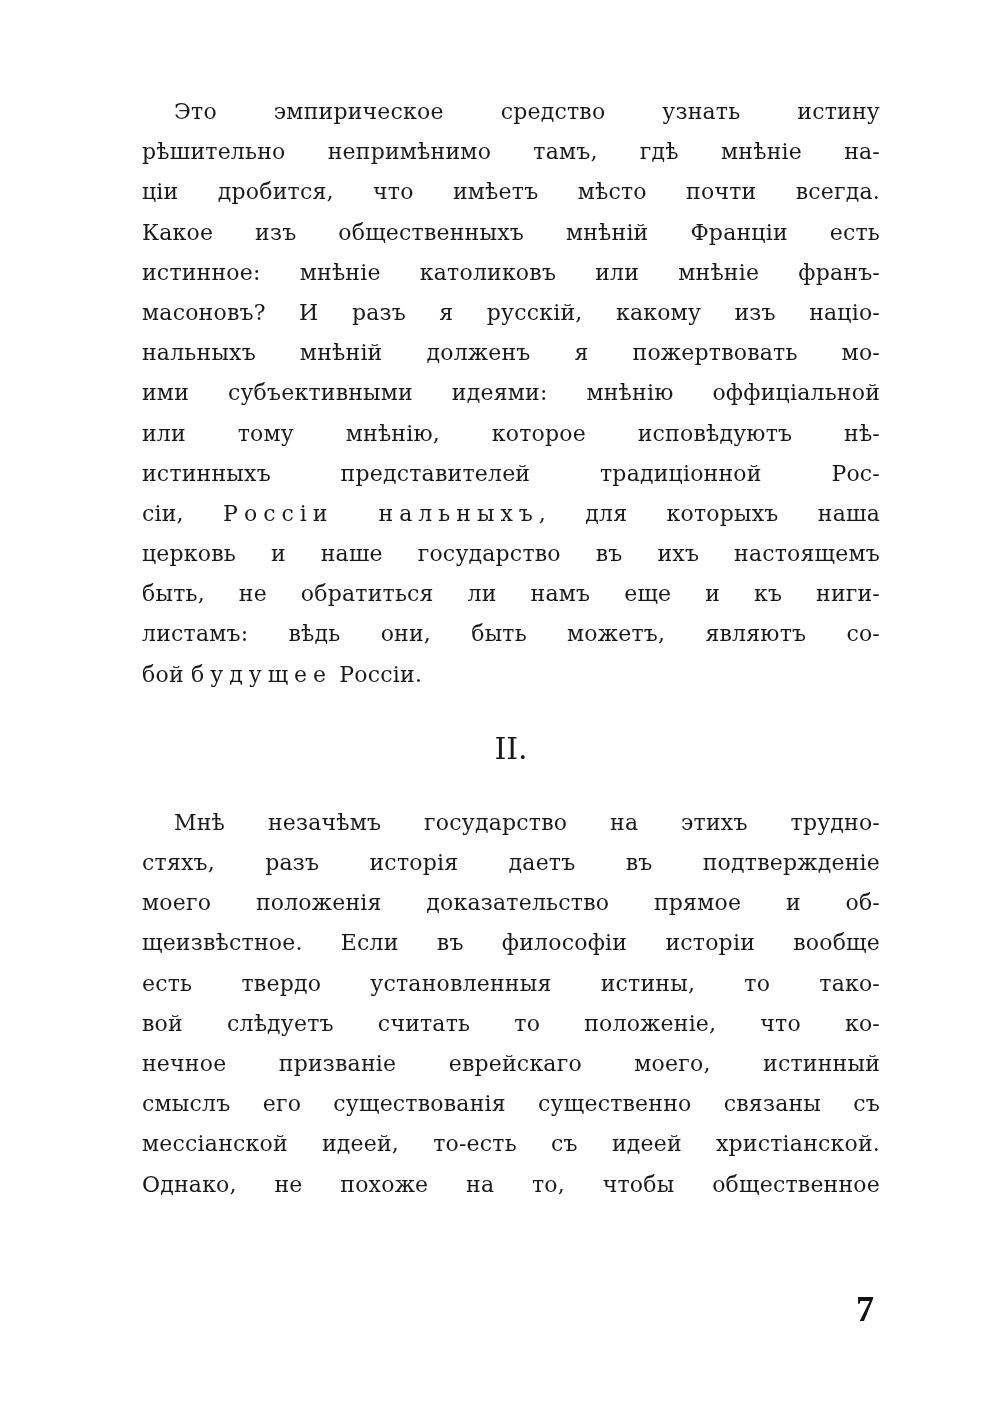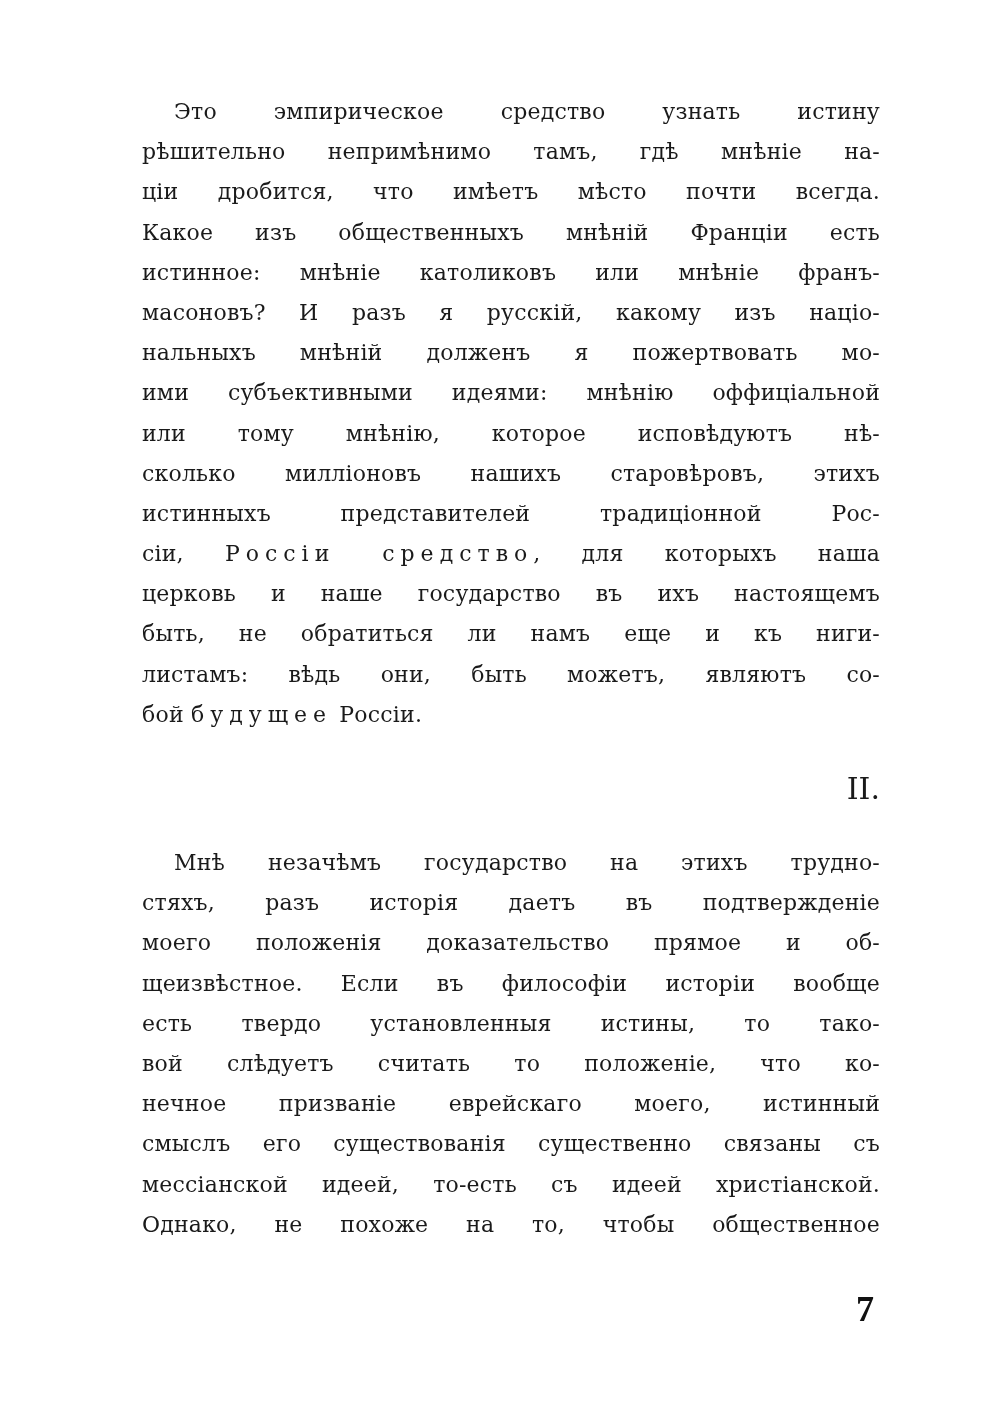--- a/index.html
+++ b/index.html
@@ -35,21 +35,21 @@
       padding-left: 32px;
     }
     .line.last {
       text-align-last: left;
     }
     .spaced {
       letter-spacing: 6px;
     }
     .section-heading {
       display: block;
-      text-align: right;
+      text-align: center;
       font-size: 30px;
       line-height: 40px;
       margin-top: 34px;
       margin-bottom: 34px;
     }
     .page-number {
       position: absolute;
       left: 856px;
       top: 1288px;
       font-family: "Liberation Serif", serif;
@@ -66,23 +66,22 @@
   <div>
     <span class="line first-indent">Это эмпирическое средство узнать истину</span>
     <span class="line">рѣшительно непримѣнимо тамъ, гдѣ мнѣніе на-</span>
     <span class="line">ціи дробится, что имѣетъ мѣсто почти всегда.</span>
     <span class="line">Какое изъ общественныхъ мнѣній Франціи есть</span>
     <span class="line">истинное: мнѣніе католиковъ или мнѣніе франъ-</span>
     <span class="line">масоновъ? И разъ я русскій, какому изъ націо-</span>
     <span class="line">нальныхъ мнѣній долженъ я пожертвовать мо-</span>
     <span class="line">ими субъективными идеями: мнѣнію оффиціальной</span>
     <span class="line">или тому мнѣнію, которое исповѣдуютъ нѣ-</span>
-    <span class="line">сколько милліоновъ нашихъ старовѣровъ, этихъ</span>
     <span class="line">истинныхъ представителей традиціонной Рос-</span>
-    <span class="line"><span>сіи, </span><span class="spaced">Россіи средство</span><span>, для которыхъ наша</span></span>
+    <span class="line"><span>сіи, </span><span class="spaced">Россіи нальныхъ</span><span>, для которыхъ наша</span></span>
     <span class="line">церковь и наше государство въ ихъ настоящемъ</span>
     <span class="line">быть, не обратиться ли намъ еще и къ ниги-</span>
     <span class="line">листамъ: вѣдь они, быть можетъ, являютъ со-</span>
     <span class="line last"><span>бой </span><span class="spaced">будущее</span><span> Россіи.</span></span>
   </div>
 
   <div class="section-heading">II.</div>
 
   <div>
     <span class="line first-indent">Мнѣ незачѣмъ государство на этихъ трудно-</span>

